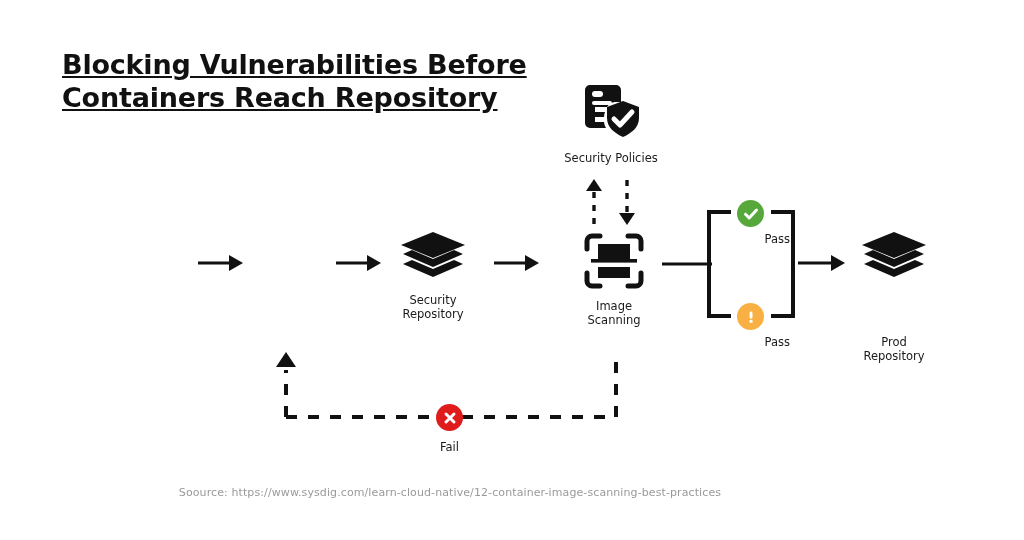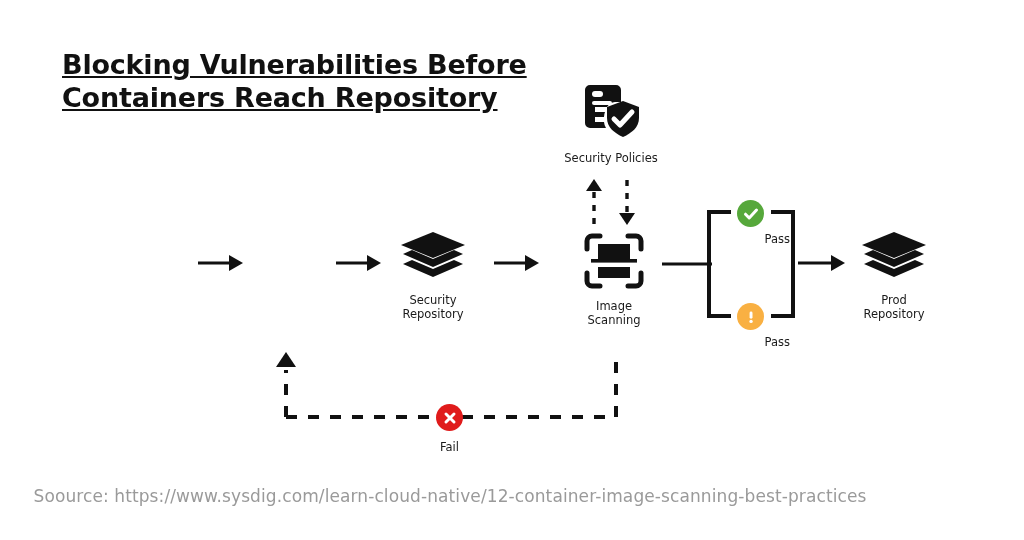--- a/index.html
+++ b/index.html
@@ -98,21 +98,21 @@
     color: #1a1a1a;
   }
 
   
   #source {
     position: absolute;
     left: 0; top: 486px;
     width: 900px;
     text-align: center;
     font-family: "DejaVu Sans", sans-serif;
-    font-size: 17px;
+    font-size: 11px;
     color: #9a9a9a;
     letter-spacing: 0.1px;
   }
 
   svg { overflow: visible; }
 </style>
 </head>
 <body>
 
 <div id="canvas">
@@ -237,21 +237,21 @@
     <div class="branch-label" style="left:12px; top:135px;">Pass</div>
   </div>
 
   <div class="arrow" style="left:798px; top:252px;">
     <svg width="48" height="22" viewBox="0 0 48 22">
       <line x1="0" y1="11" x2="36" y2="11" stroke="#111111" stroke-width="3.2"></line>
       <path d="M47 11 L33 19 L33 3 Z" fill="#111111"></path>
     </svg>
   </div>
 
-  <div class="node" style="left:846px; top:230px; width:96px;">
+  <div class="node" style="left:846px; top:230px; width:96px;gap:42px;">
     <div class="node-icon">
       <svg width="68" height="54" viewBox="0 0 68 54">
         <path d="M34 2 L66 15 L34 28 L2 15 Z" fill="#111111"></path>
         <path d="M4 24 L13 20 L34 29 L55 20 L64 24 L34 37 Z" fill="#111111"></path>
         <path d="M4 34 L13 30 L34 39 L55 30 L64 34 L34 47 Z" fill="#111111"></path>
       </svg>
     </div>
     <div class="node-label">Prod
 Repository</div>
   </div>

